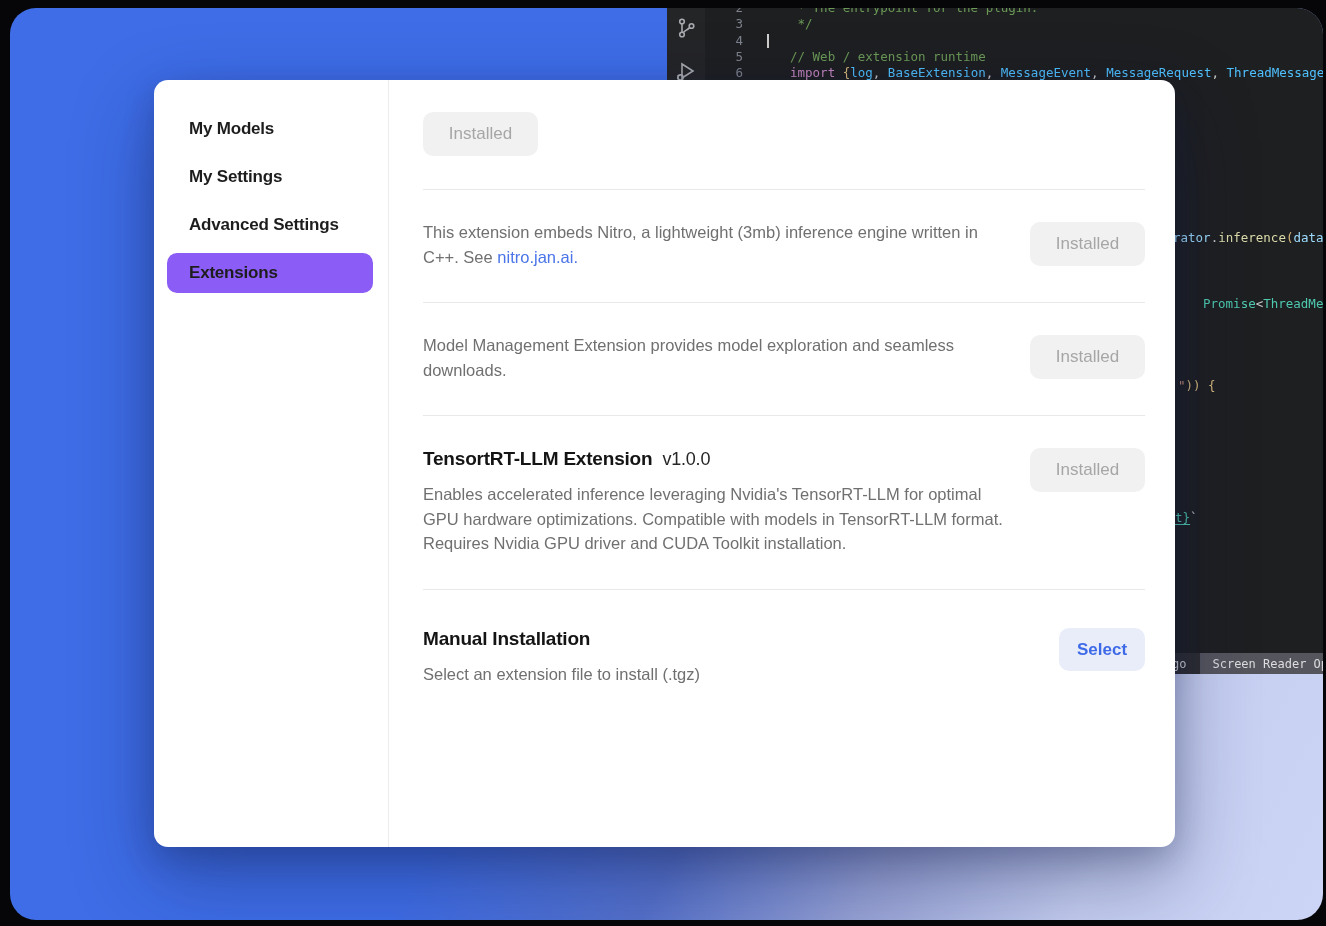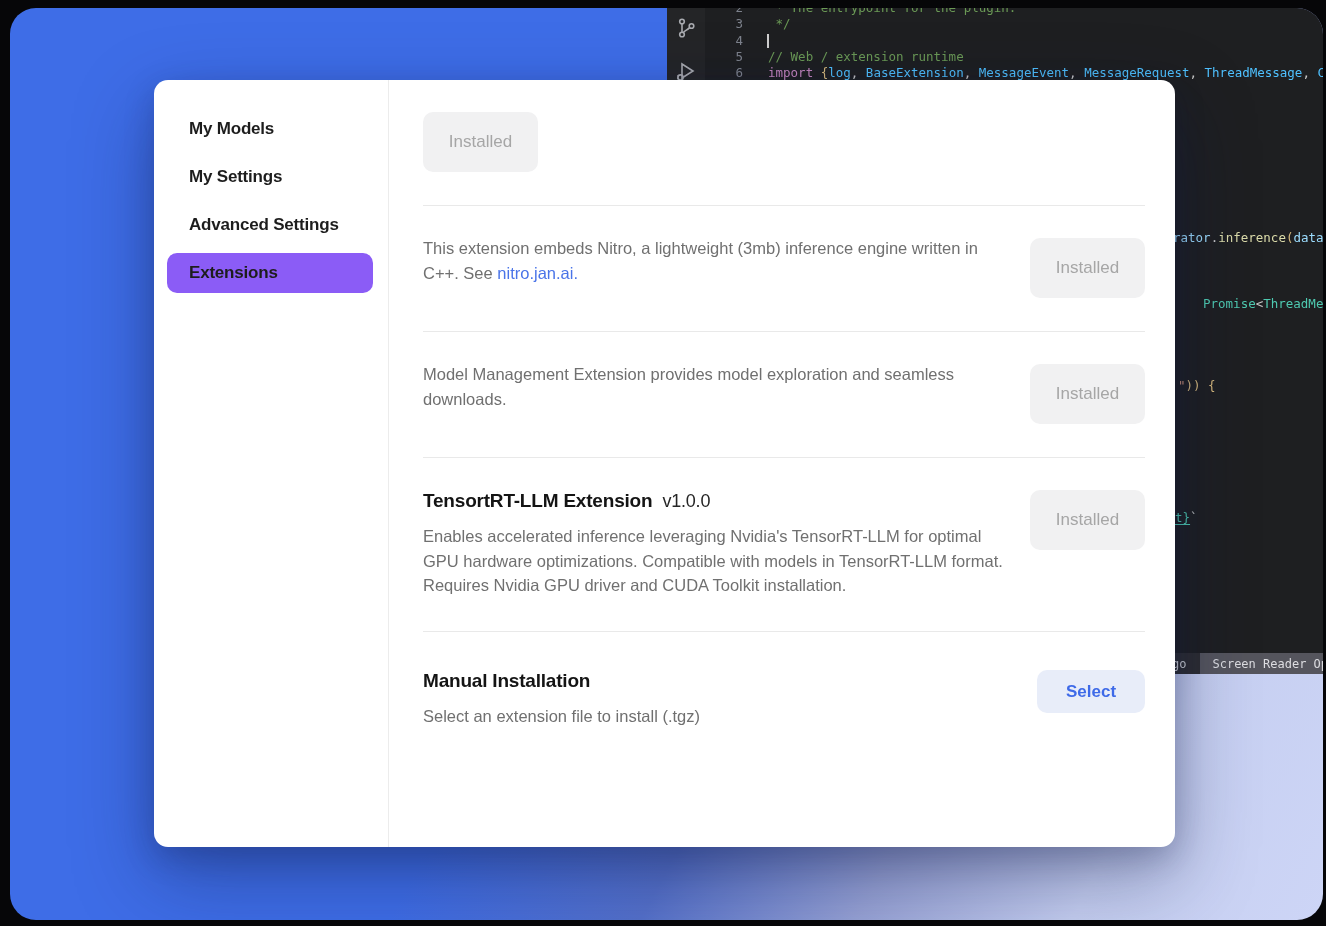--- a/index.html
+++ b/index.html
@@ -24,21 +24,21 @@
     background:#242527; display:flex; flex-direction:column; align-items:center;
   }
   .activity-icon { width:24px; height:24px; color:#a9abb0; }
   .activity-icon svg { width:24px; height:24px; display:block; }
   .activity-icon.sc { margin-top:8px; }
   .activity-icon.dbg { margin-top:20px; }
   .gutter-col { position:absolute; left:38px; top:0; width:40px; }
   .code-col   { position:absolute; left:101px; top:0; right:0; }
   .gutter-col .lines, .code-col .lines { position:absolute; top:-8px; left:0; right:0; }
   .ln { height:16.3px; line-height:16.3px; color:#7d828c; text-align:right; padding-right:2px; }
-  .cl { height:16.3px; line-height:16.3px; white-space:pre; color:#d4d4d4; }
+  .cl { height:16.3px; line-height:16.3px; white-space:pre; color:#d4d4d4;margin-left:22px; }
   .caret { position:absolute; left:100px; top:26px; width:1.5px; height:14px; background:#cfcfcf; }
 
   .tk-comment { color:#6A9955; }
   .tk-kw      { color:#C586C0; }
   .tk-ident   { color:#4FC1FF; text-underline-offset:2px; text-decoration-thickness:1px; }
   .tk-punct   { color:#c8c8c8; }
   .tk-brace   { color:#d7ba7d; }
   .tk-type    { color:#4EC9B0; }
   .tk-type-u  { color:#4EC9B0; text-decoration:underline; text-underline-offset:2px; }
   .tk-method  { color:#DCDCAA; }
@@ -83,23 +83,23 @@
   .row-text { max-width:588px; }
   .row-title { font-size:19px; line-height:26px; color:#141414; letter-spacing:-0.2px; margin-bottom:10px; }
   .ext-name { font-weight:700; }
   .ext-version { font-weight:400; color:#262626; font-size:18px; margin-left:10px; }
   .row-desc { font-size:16.5px; line-height:24.5px; color:#707070; }
   .row-desc a { color:#4a74e8; text-decoration:none; cursor:pointer; }
 
   .btn { border:none; border-radius:10px; font-family:inherit; cursor:default;
          display:inline-block; text-align:center; }
   .btn-installed { background:#f1f1f2; color:#a6a6a6; font-size:17px; font-weight:500;
-                   width:115px; height:60px; line-height:44px; margin-top:2px; }
+                   width:115px; height:44px; line-height:44px; margin-top:2px; }
   .btn-select { background:#e8edf9; color:#3e6ae8; font-size:17px; font-weight:700;
-                width:108px; height:43px; line-height:43px; cursor:pointer; margin-top:2px; }
+                width:86px; height:43px; line-height:43px; cursor:pointer; margin-top:2px; }
 </style>
 </head>
 <body>
 
 <div class="window">
 
   <div class="editor">
     <div class="activity-bar">
       <div class="activity-icon sc">
         <svg viewBox="0 0 24 24" fill="none" stroke="currentColor" stroke-width="1.6">

